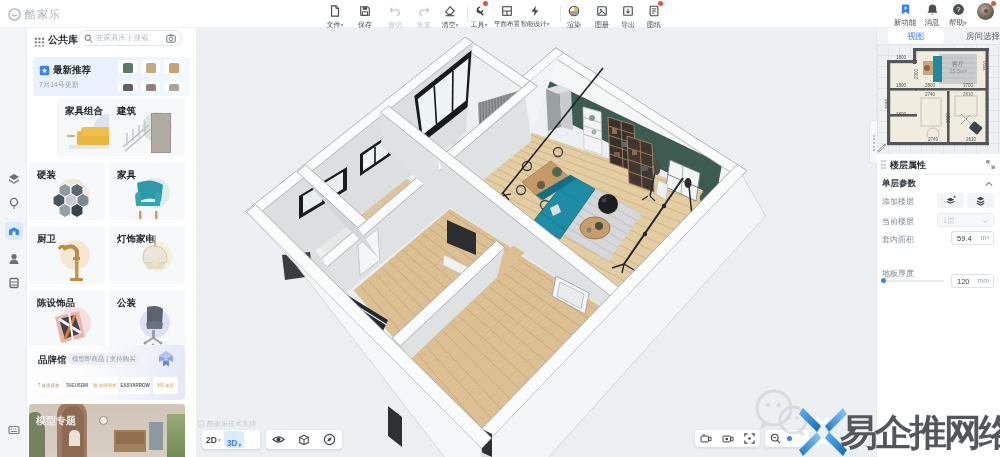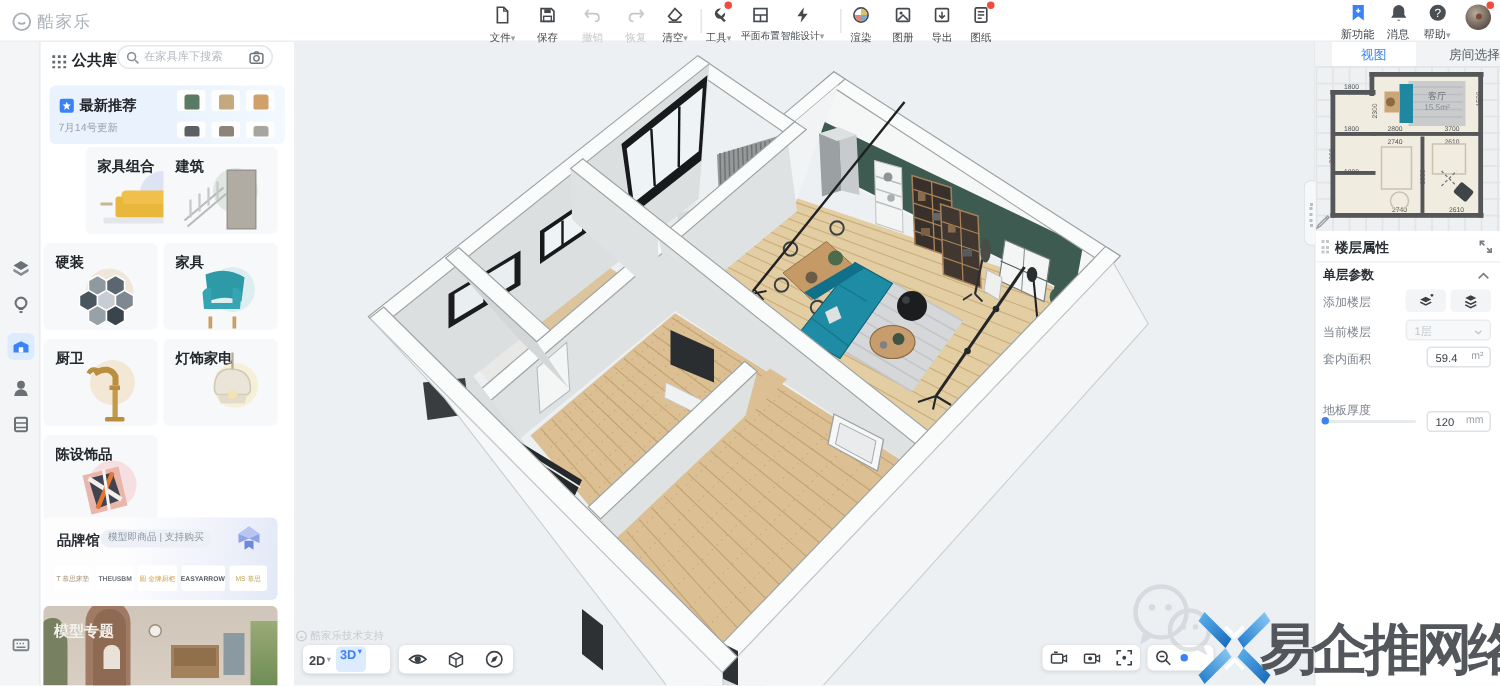--- a/index.html
+++ b/index.html
@@ -296,20 +296,33 @@
 <div style="position:absolute;left:8px;top:7px;font-size:9.5px;font-weight:bold;color:#23272b;">灯饰家电</div>
 <svg width="76" height="58" viewBox="0 0 76 52" style="position:absolute;left:0;top:4px;">
         <circle cx="48" cy="24" r="15" fill="#f7f0d8"></circle>
         <path d="M46 2 v12" stroke="#b7ab90" stroke-width="1.5"></path>
         <path d="M34 26 q0 -14 12 -13 q12 1 12 13 q0 3 -2 4 l-20 0 q-2 -1 -2 -4 z" fill="#e9e4da" opacity="0.85" stroke="#c9c2b4" stroke-width="1"></path>
         <path d="M36 30 h20 l-2 6 h-16 z" fill="#ddd6c8" opacity="0.8"></path>
         <circle cx="46" cy="30" r="3" fill="#f2e3b2"></circle>
       </svg>
     </div>
 
+<div class="abs" style="left:109px;top:290px;width:76px;height:58px;background:#f7f8f9;border-radius:4px;z-index:21;overflow:hidden;">
+<div style="position:absolute;left:8px;top:7px;font-size:9.5px;font-weight:bold;color:#23272b;">公装</div>
+<svg width="76" height="58" viewBox="0 0 76 52" style="position:absolute;left:0;top:4px;">
+        <circle cx="46" cy="26" r="15" fill="#dfe0f5"></circle>
+        <path d="M38 10 q10 -3 16 2 l-1 16 q-8 -4 -15 0 z" fill="#5d6470"></path>
+        <path d="M37 26 q9 -4 17 0 l-1 6 -15 0 z" fill="#6b7280"></path>
+        <rect x="43" y="33" width="3" height="8" fill="#9aa0a8"></rect>
+        <path d="M36 46 l8 -5 8 5" fill="none" stroke="#9aa0a8" stroke-width="2"></path>
+        <circle cx="36" cy="46" r="1.5" fill="#9aa0a8"></circle>
+        <circle cx="52" cy="46" r="1.5" fill="#9aa0a8"></circle>
+        <circle cx="44" cy="48" r="1.5" fill="#9aa0a8"></circle>
+      </svg>
+    </div>
 
 <div class="abs" style="left:29px;top:345px;width:156px;height:55px;border-radius:4px;background:linear-gradient(100deg,#fdfdfe 35%,#eef1fa 75%,#e2e8f7);z-index:21;">
 <div style="position:absolute;left:9px;top:9px;font-size:9.5px;font-weight:bold;color:#2b3038;">品牌馆</div>
 <div style="position:absolute;left:38px;top:8px;height:12px;border-radius:6px;background:#edf0f6;color:#8d95a1;font-size:6.5px;line-height:12px;padding:0 5px;">模型即商品 | 支持购买</div>
 <svg width="22" height="22" viewBox="0 0 22 22" style="position:absolute;right:8px;top:3px;">
         <path d="M4 8 L11 3 L18 8 L18 14 L11 11 L4 14 Z" fill="#8fa3e8"></path>
         <path d="M11 3 L18 8 L11 11 L4 8 Z" fill="#b9c6f2"></path>
         <path d="M8 12.5 v6 l3 -2 3 2 v-6" fill="#6d86e0"></path>
       </svg>
 <div style="position:absolute;left:7px;top:32px;width:142px;height:17px;display:flex;gap:3px;">
@@ -783,21 +796,21 @@
 
 <div class="abs" style="left:197px;top:419px;font-size:7px;color:#c6cbd0;z-index:12;display:flex;align-items:center;">
 <svg width="8" height="8" viewBox="0 0 10 10" style="margin-right:2px;">
         <circle cx="5" cy="5" r="4" fill="none" stroke="#c6cbd0" stroke-width="1"></circle>
         <path d="M3.5 5.5 Q5 7 6.5 5.5" fill="none" stroke="#c6cbd0" stroke-width="1"></path>
       </svg>酷家乐技术支持</div>
 
 <div class="abs" style="left:202px;top:430px;width:58px;height:19px;background:#fff;border-radius:4px;box-shadow:0 1px 3px rgba(60,70,80,0.18);z-index:12;display:flex;align-items:center;padding:0 4px;">
 <span style="font-size:8.5px;color:#41464b;font-weight:bold;">2D</span>
       <span style="color:#9aa0a6;font-size:5.5px;margin:0 3px 0 1px;">▾</span>
-<div style="height:17px;background:#dcebfd;border-radius:3px;display:flex;align-items:flex-start;padding:0 3px;">
+<div style="height:17px;background:#dcebfd;border-radius:3px;display:flex;align-items:flex-end;padding:0 3px;">
         <span style="font-size:8.5px;color:#3b82f6;font-weight:bold;">3D</span>
         <span style="color:#3b82f6;font-size:5.5px;margin-left:1px;">▾</span>
       </div>
     </div>
 
 <div class="abs" style="left:266px;top:430px;width:76px;height:19px;background:#fff;border-radius:4px;box-shadow:0 1px 3px rgba(60,70,80,0.18);z-index:12;display:flex;align-items:center;justify-content:space-around;">
 <svg width="13" height="13" viewBox="0 0 14 14">
         <path d="M1 7 Q7 1.5 13 7 Q7 12.5 1 7 Z" fill="none" stroke="#3c4146" stroke-width="1.2"></path>
         <circle cx="7" cy="7" r="2.2" fill="#3c4146"></circle>
       </svg>

